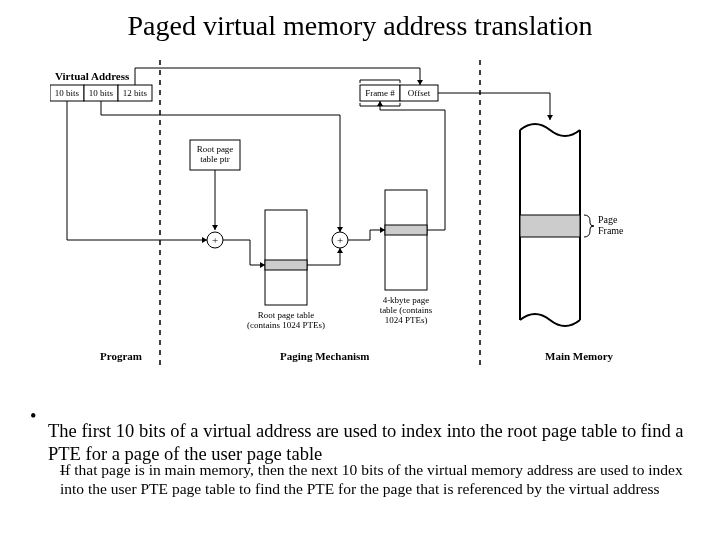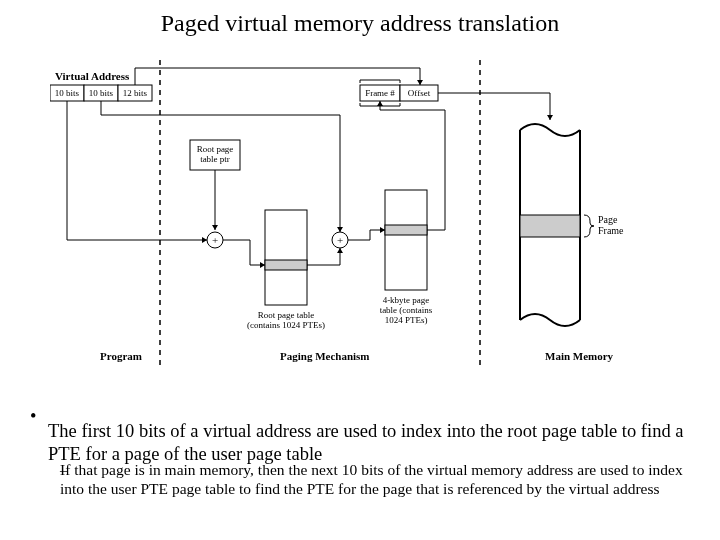--- a/index.html
+++ b/index.html
@@ -12,21 +12,21 @@
     color: #000;
     position: relative;
     overflow: hidden;
   }
   .title {
     position: absolute;
     top: 10px;
     left: 0;
     width: 720px;
     text-align: center;
-    font-size: 24px;
+    font-size: 28px;
     font-weight: 400;
   }
   .diagram {
     position: absolute;
     top: 60px;
     left: 50px;
     width: 620px;
     height: 330px;
   }
   .bullet-main {

